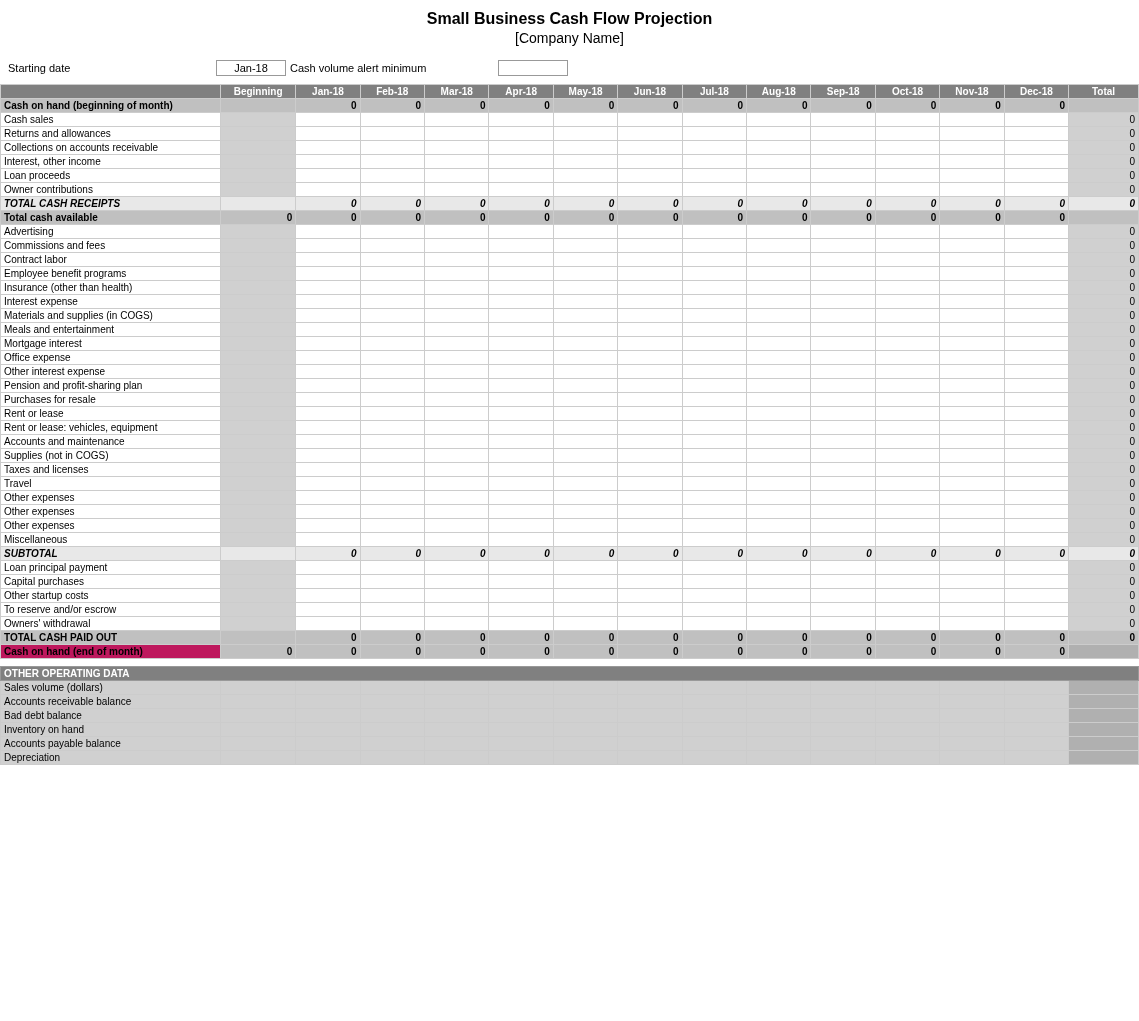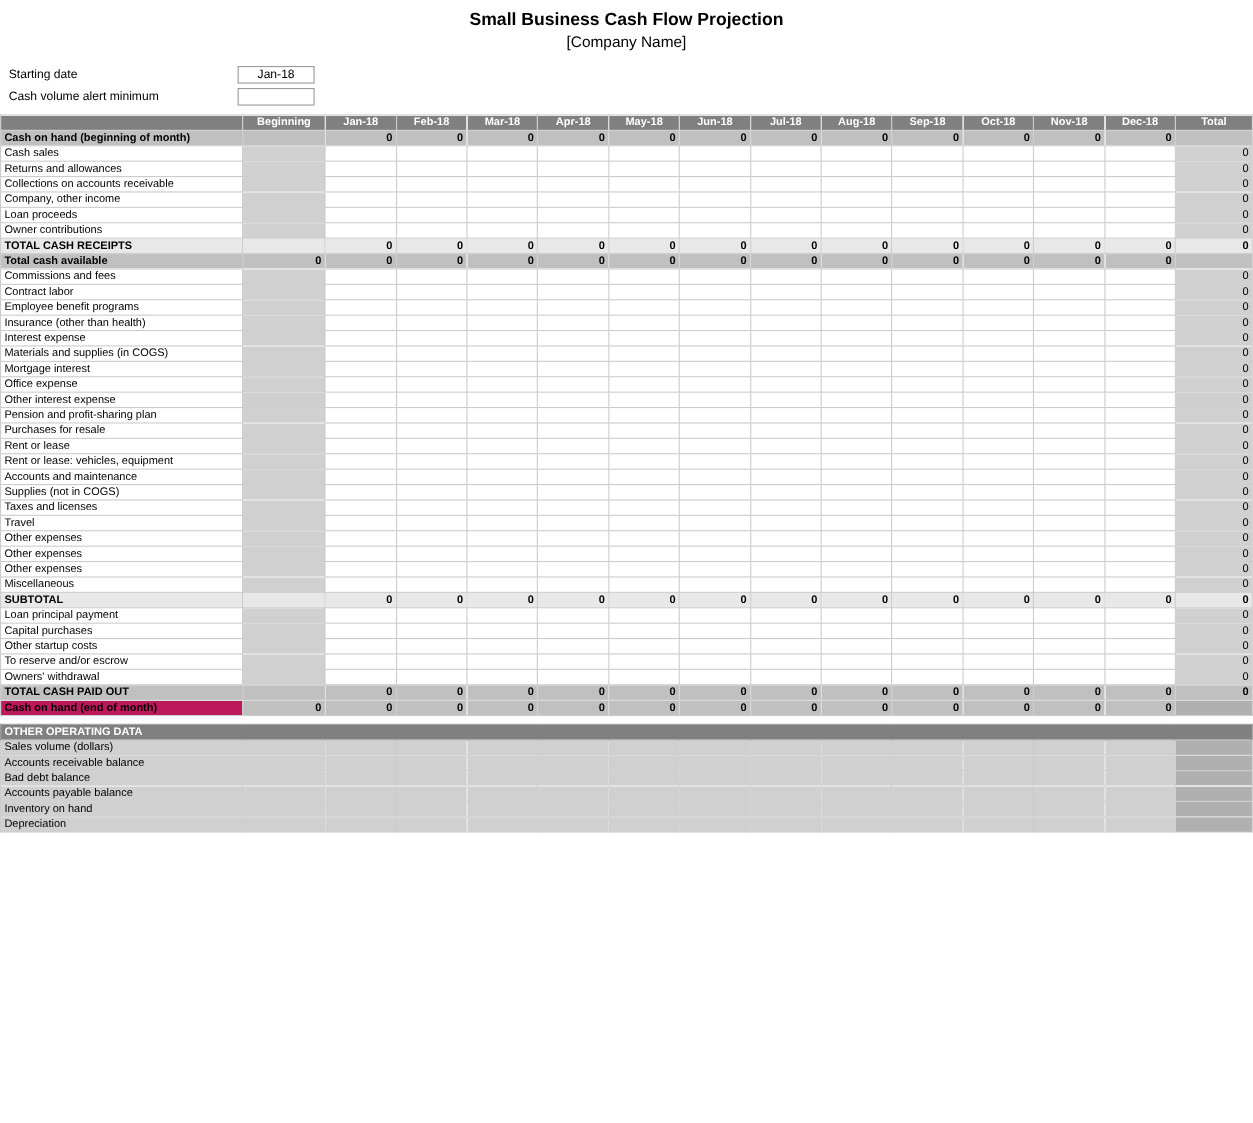--- a/index.html
+++ b/index.html
@@ -17,21 +17,21 @@
       padding: 10px 0 2px 0;
     }
     .page-subtitle {
       text-align: center;
       font-size: 14px;
       padding-bottom: 10px;
     }
     .header-inputs {
       padding: 4px 8px 8px 8px;
       display: flex;
-      flex-direction: column;
+      flex-direction: row;
       gap: 4px;
     }
     .header-row {
       display: flex;
       align-items: center;
       gap: 8px;
     }
     .header-label {
       width: 200px;
       font-size: 11px;
@@ -89,20 +89,21 @@
       font-weight: bold;
       font-size: 10px;
       border: 1px solid #999;
     }
     tr.bold-row td {
       font-weight: bold;
     }
     tr.subtotal-row td {
       font-weight: bold;
       background: #e8e8e8;
+      font-style: italic;
     }
     tr.total-row td {
       font-weight: bold;
       background: #c0c0c0;
     }
     tr.cash-on-hand-row td {
       font-weight: bold;
       background: #c0c0c0;
     }
     tr.other-data-header td {
@@ -234,21 +235,21 @@
         <td class="value-cell"></td>
       <td class="value-cell"></td>
         <td class="value-cell"></td>
         <td class="value-cell"></td>
       <td class="value-cell"></td>
         <td class="value-cell"></td>
         <td class="value-cell"></td>
       <td class="total-cell">0</td>
     </tr>
     <tr class="list-item">
-      <td class="label-cell">Company, other income</td>
+      <td class="label-cell">Interest, other income</td>
       <td class="begin-cell"></td>
       <td class="value-cell"></td>
         <td class="value-cell"></td>
         <td class="value-cell"></td>
       <td class="value-cell"></td>
         <td class="value-cell"></td>
         <td class="value-cell"></td>
       <td class="value-cell"></td>
         <td class="value-cell"></td>
         <td class="value-cell"></td>
@@ -323,20 +324,37 @@
       <td style="background:#c0c0c0;text-align:right">0</td>
       <td style="background:#c0c0c0;text-align:right">0</td>
       <td style="background:#c0c0c0;text-align:right">0</td>
       <td style="background:#c0c0c0;text-align:right">0</td>
       <td style="background:#c0c0c0;text-align:right">0</td>
       <td class="total-cell"></td>
     </tr>
 
 
     <tr class="list-item">
+      <td class="label-cell">Advertising</td>
+      <td class="begin-cell"></td>
+      <td class="value-cell"></td>
+        <td class="value-cell"></td>
+        <td class="value-cell"></td>
+      <td class="value-cell"></td>
+        <td class="value-cell"></td>
+        <td class="value-cell"></td>
+      <td class="value-cell"></td>
+        <td class="value-cell"></td>
+        <td class="value-cell"></td>
+      <td class="value-cell"></td>
+        <td class="value-cell"></td>
+        <td class="value-cell"></td>
+      <td class="total-cell">0</td>
+    </tr>
+    <tr class="list-item">
       <td class="label-cell">Commissions and fees</td>
       <td class="begin-cell"></td>
       <td class="value-cell"></td>
         <td class="value-cell"></td>
         <td class="value-cell"></td>
       <td class="value-cell"></td>
         <td class="value-cell"></td>
         <td class="value-cell"></td>
       <td class="value-cell"></td>
         <td class="value-cell"></td>
@@ -409,20 +427,37 @@
       <td class="value-cell"></td>
         <td class="value-cell"></td>
         <td class="value-cell"></td>
       <td class="value-cell"></td>
         <td class="value-cell"></td>
         <td class="value-cell"></td>
       <td class="total-cell">0</td>
     </tr>
     <tr class="list-item">
       <td class="label-cell">Materials and supplies (in COGS)</td>
+      <td class="begin-cell"></td>
+      <td class="value-cell"></td>
+        <td class="value-cell"></td>
+        <td class="value-cell"></td>
+      <td class="value-cell"></td>
+        <td class="value-cell"></td>
+        <td class="value-cell"></td>
+      <td class="value-cell"></td>
+        <td class="value-cell"></td>
+        <td class="value-cell"></td>
+      <td class="value-cell"></td>
+        <td class="value-cell"></td>
+        <td class="value-cell"></td>
+      <td class="total-cell">0</td>
+    </tr>
+    <tr class="list-item">
+      <td class="label-cell">Meals and entertainment</td>
       <td class="begin-cell"></td>
       <td class="value-cell"></td>
         <td class="value-cell"></td>
         <td class="value-cell"></td>
       <td class="value-cell"></td>
         <td class="value-cell"></td>
         <td class="value-cell"></td>
       <td class="value-cell"></td>
         <td class="value-cell"></td>
         <td class="value-cell"></td>
@@ -879,38 +914,38 @@
         <td style="background:#d0d0d0"></td>
       <td style="background:#d0d0d0"></td>
         <td style="background:#d0d0d0"></td>
         <td style="background:#d0d0d0"></td>
       <td style="background:#d0d0d0"></td>
         <td style="background:#d0d0d0"></td>
         <td style="background:#d0d0d0"></td>
       <td style="background:#b0b0b0"></td>
     </tr>
     <tr class="other-data-row">
+      <td class="label-cell" style="background:#d0d0d0">Inventory on hand</td>
+      <td style="background:#d0d0d0"></td>
+      <td style="background:#d0d0d0"></td>
+        <td style="background:#d0d0d0"></td>
+        <td style="background:#d0d0d0"></td>
+      <td style="background:#d0d0d0"></td>
+        <td style="background:#d0d0d0"></td>
+        <td style="background:#d0d0d0"></td>
+      <td style="background:#d0d0d0"></td>
+        <td style="background:#d0d0d0"></td>
+        <td style="background:#d0d0d0"></td>
+      <td style="background:#d0d0d0"></td>
+        <td style="background:#d0d0d0"></td>
+        <td style="background:#d0d0d0"></td>
+      <td style="background:#b0b0b0"></td>
+    </tr>
+    <tr class="other-data-row">
       <td class="label-cell" style="background:#d0d0d0">Accounts payable balance</td>
-      <td style="background:#d0d0d0"></td>
-      <td style="background:#d0d0d0"></td>
-        <td style="background:#d0d0d0"></td>
-        <td style="background:#d0d0d0"></td>
-      <td style="background:#d0d0d0"></td>
-        <td style="background:#d0d0d0"></td>
-        <td style="background:#d0d0d0"></td>
-      <td style="background:#d0d0d0"></td>
-        <td style="background:#d0d0d0"></td>
-        <td style="background:#d0d0d0"></td>
-      <td style="background:#d0d0d0"></td>
-        <td style="background:#d0d0d0"></td>
-        <td style="background:#d0d0d0"></td>
-      <td style="background:#b0b0b0"></td>
-    </tr>
-    <tr class="other-data-row">
-      <td class="label-cell" style="background:#d0d0d0">Inventory on hand</td>
       <td style="background:#d0d0d0"></td>
       <td style="background:#d0d0d0"></td>
         <td style="background:#d0d0d0"></td>
         <td style="background:#d0d0d0"></td>
       <td style="background:#d0d0d0"></td>
         <td style="background:#d0d0d0"></td>
         <td style="background:#d0d0d0"></td>
       <td style="background:#d0d0d0"></td>
         <td style="background:#d0d0d0"></td>
         <td style="background:#d0d0d0"></td>

